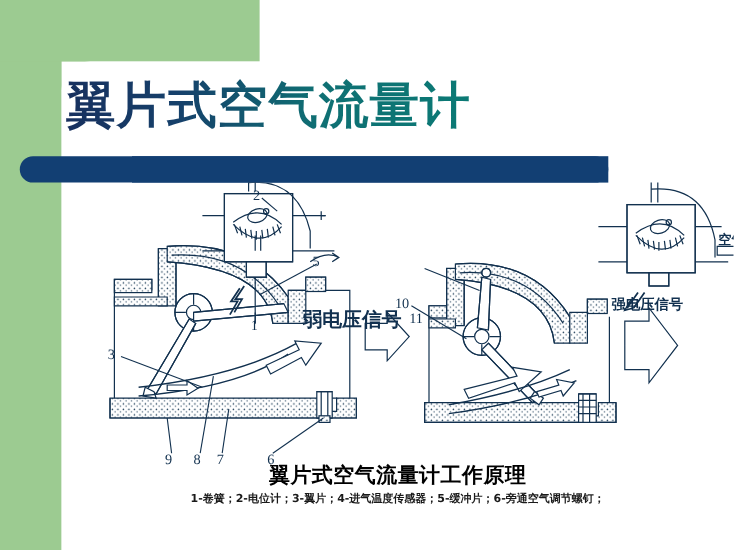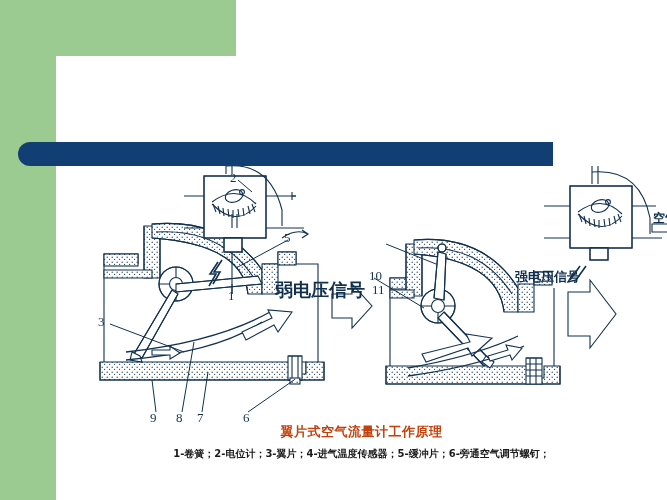--- a/index.html
+++ b/index.html
@@ -47,54 +47,55 @@
   }
 
   
   .diagram{position:absolute;left:56px;top:166px;width:611px;height:270px;}
   .diagram svg{display:block;}
 
   
   .cap-wrap{position:absolute;left:56px;top:424px;width:611px;text-align:center;}
   .cap-title{
     font-family:"DejaVu Sans","Liberation Sans",sans-serif;
-    font-size:13px;font-weight:bold;color:#c2410c;letter-spacing:.5px;
+    font-size:19px;font-weight:bold;color:#000000;letter-spacing:.5px;
     line-height:16px;
   }
   .cap-line{
     font-family:"DejaVu Sans","Liberation Sans",sans-serif;
     font-size:10px;font-weight:bold;color:#1a1a1a;
     line-height:15px;letter-spacing:0px;white-space:nowrap;
   }
   .cap-l1{margin-top:6px;}
   .cap-l2{}
 
   
   .cn-label{
     position:absolute;
     font-family:"DejaVu Sans","Liberation Sans",sans-serif;
     font-weight:bold;color:#11304f;white-space:nowrap;
   }
   .lbl-weak{left:219px;top:112px;font-size:18px;}
-  .lbl-strong{left:459px;top:102px;font-size:13px;}
+  .lbl-strong{left:500px;top:102px;font-size:13px;}
   .lbl-air{left:597px;top:44px;font-size:12px;}
   .num{
     position:absolute;font-family:"Liberation Serif","DejaVu Serif",serif;
     font-size:13px;color:#12314f;
   }
 </style>
 </head>
 <body>
 
 <div class="slide">
 
   <div class="green-panel"></div>
   <div class="green-top"></div>
   <div class="white-card"></div>
 
+  <div class="title">翼片式空气流量计</div>
 
   <div class="navy-bar"></div>
   <div class="navy-bar-sq"></div>
 
   <div class="diagram">
     <svg width="611" height="270" viewBox="0 0 611 270" xmlns="http://www.w3.org/2000/svg">
       <defs>
         <pattern id="hatch" width="5" height="5" patternUnits="userSpaceOnUse">
           <rect width="5" height="5" fill="#ffffff"></rect>
           <circle cx="1.2" cy="1.2" r="0.7" fill="#2c4a63"></circle>
@@ -263,21 +264,21 @@
 
     <span class="num" style="left:174px;top:4px;">2</span>
     <span class="num" style="left:228px;top:64px;">5</span>
     <span class="num" style="left:42px;top:148px;">3</span>
     <span class="num" style="left:94px;top:244px;">9</span>
     <span class="num" style="left:120px;top:244px;">8</span>
     <span class="num" style="left:141px;top:244px;">7</span>
     <span class="num" style="left:187px;top:244px;">6</span>
     <span class="num" style="left:172px;top:122px;">1</span>
     <span class="num" style="left:316px;top:68px;margin-top:48px;">11</span>
-    <span class="num" style="left:313px;top:102px;text-align:center;">10</span>
+    <span class="num" style="left:303px;top:102px;text-align:center;">10</span>
   </div>
 
   <div class="cap-wrap">
     <div class="cap-title">翼片式空气流量计工作原理</div>
     <div class="cap-line cap-l1">1-卷簧；2-电位计；3-翼片；4-进气温度传感器；5-缓冲片；6-旁通空气调节螺钉；</div>
   </div>
 
 </div>
 
 </body></html>

